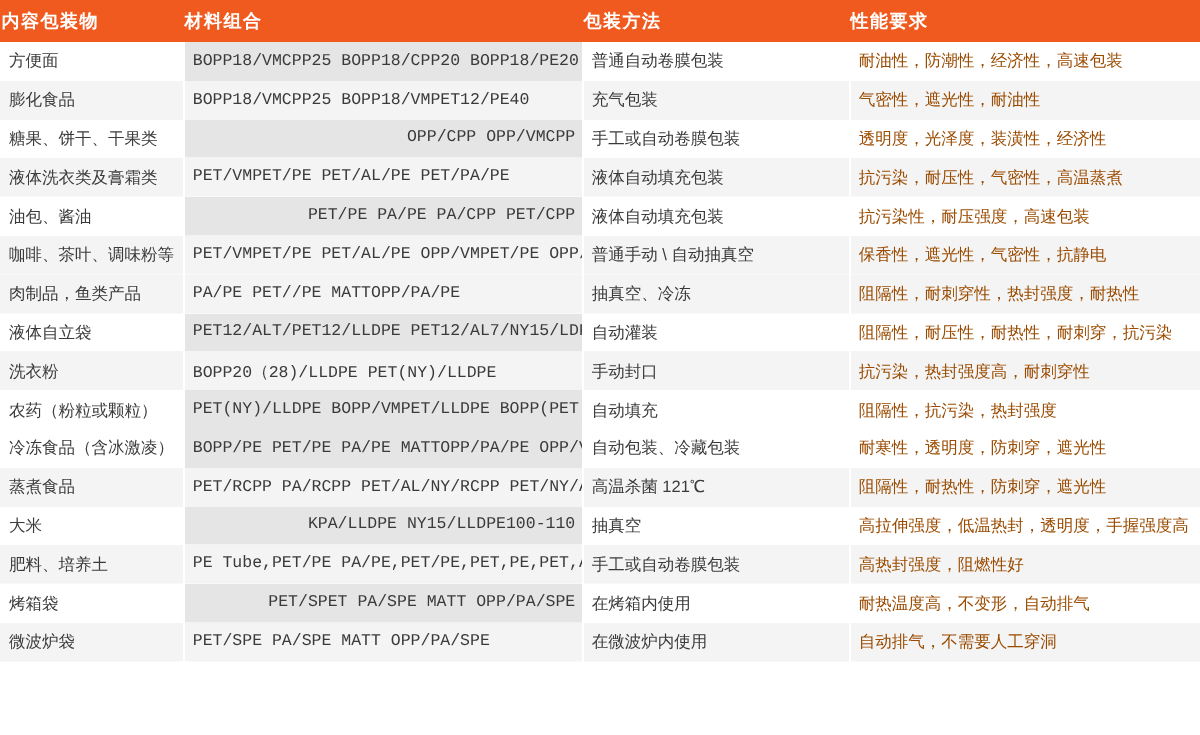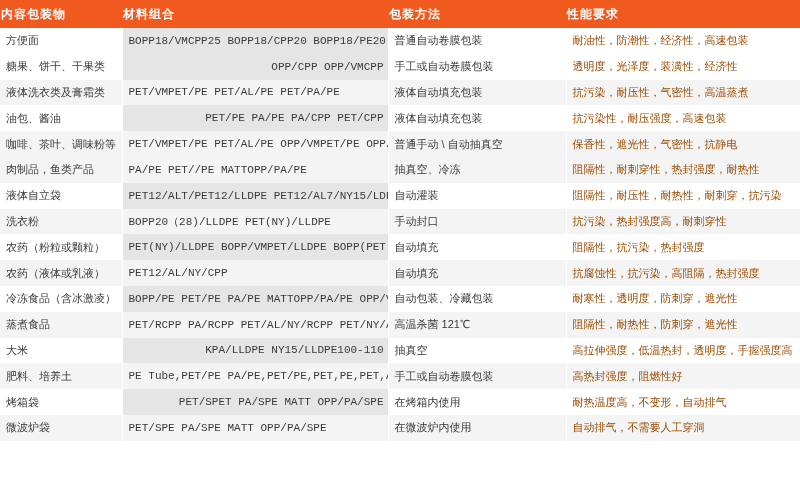--- a/index.html
+++ b/index.html
@@ -81,20 +81,26 @@
       <th>性能要求</th>
     </tr>
   </thead>
   <tbody id="table-body">
       <tr class="odd">
         <td class="col0">方便面</td>
         <td class="col1">BOPP18/VMCPP25  BOPP18/CPP20  BOPP18/PE20</td>
         <td class="col2">普通自动卷膜包装</td>
         <td class="col3">耐油性，防潮性，经济性，高速包装</td>
       </tr>
+      <tr class="even">
+        <td class="col0">膨化食品</td>
+        <td class="col1">BOPP18/VMCPP25  BOPP18/VMPET12/PE40</td>
+        <td class="col2">充气包装</td>
+        <td class="col3">气密性，遮光性，耐油性</td>
+      </tr>
       <tr class="odd">
         <td class="col0">糖果、饼干、干果类</td>
         <td class="col1">OPP/CPP OPP/VMCPP</td>
         <td class="col2">手工或自动卷膜包装</td>
         <td class="col3">透明度，光泽度，装潢性，经济性</td>
       </tr>
       <tr class="even">
         <td class="col0">液体洗衣类及膏霜类</td>
         <td class="col1">PET/VMPET/PE PET/AL/PE  PET/PA/PE</td>
         <td class="col2">液体自动填充包装</td>
@@ -129,26 +135,20 @@
         <td class="col1">BOPP20（28)/LLDPE PET(NY)/LLDPE</td>
         <td class="col2">手动封口</td>
         <td class="col3">抗污染，热封强度高，耐刺穿性</td>
       </tr>
       <tr class="odd">
         <td class="col0">农药（粉粒或颗粒）</td>
         <td class="col1">PET(NY)/LLDPE BOPP/VMPET/LLDPE BOPP(PET)AL/LLDPE</td>
         <td class="col2">自动填充</td>
         <td class="col3">阻隔性，抗污染，热封强度</td>
       </tr>
-      <tr class="even">
-        <td class="col0">农药（液体或乳液）</td>
-        <td class="col1">PET12/AL/NY/CPP</td>
-        <td class="col2">自动填充</td>
-        <td class="col3">抗腐蚀性，抗污染，高阻隔，热封强度</td>
-      </tr>
       <tr class="odd">
         <td class="col0">冷冻食品（含冰激凌）</td>
         <td class="col1">BOPP/PE PET/PE PA/PE MATTOPP/PA/PE OPP/VMCPP</td>
         <td class="col2">自动包装、冷藏包装</td>
         <td class="col3">耐寒性，透明度，防刺穿，遮光性</td>
       </tr>
       <tr class="even">
         <td class="col0">蒸煮食品</td>
         <td class="col1">PET/RCPP PA/RCPP PET/AL/NY/RCPP PET/NY/AL/RCPP</td>
         <td class="col2">高温杀菌 121℃</td>

